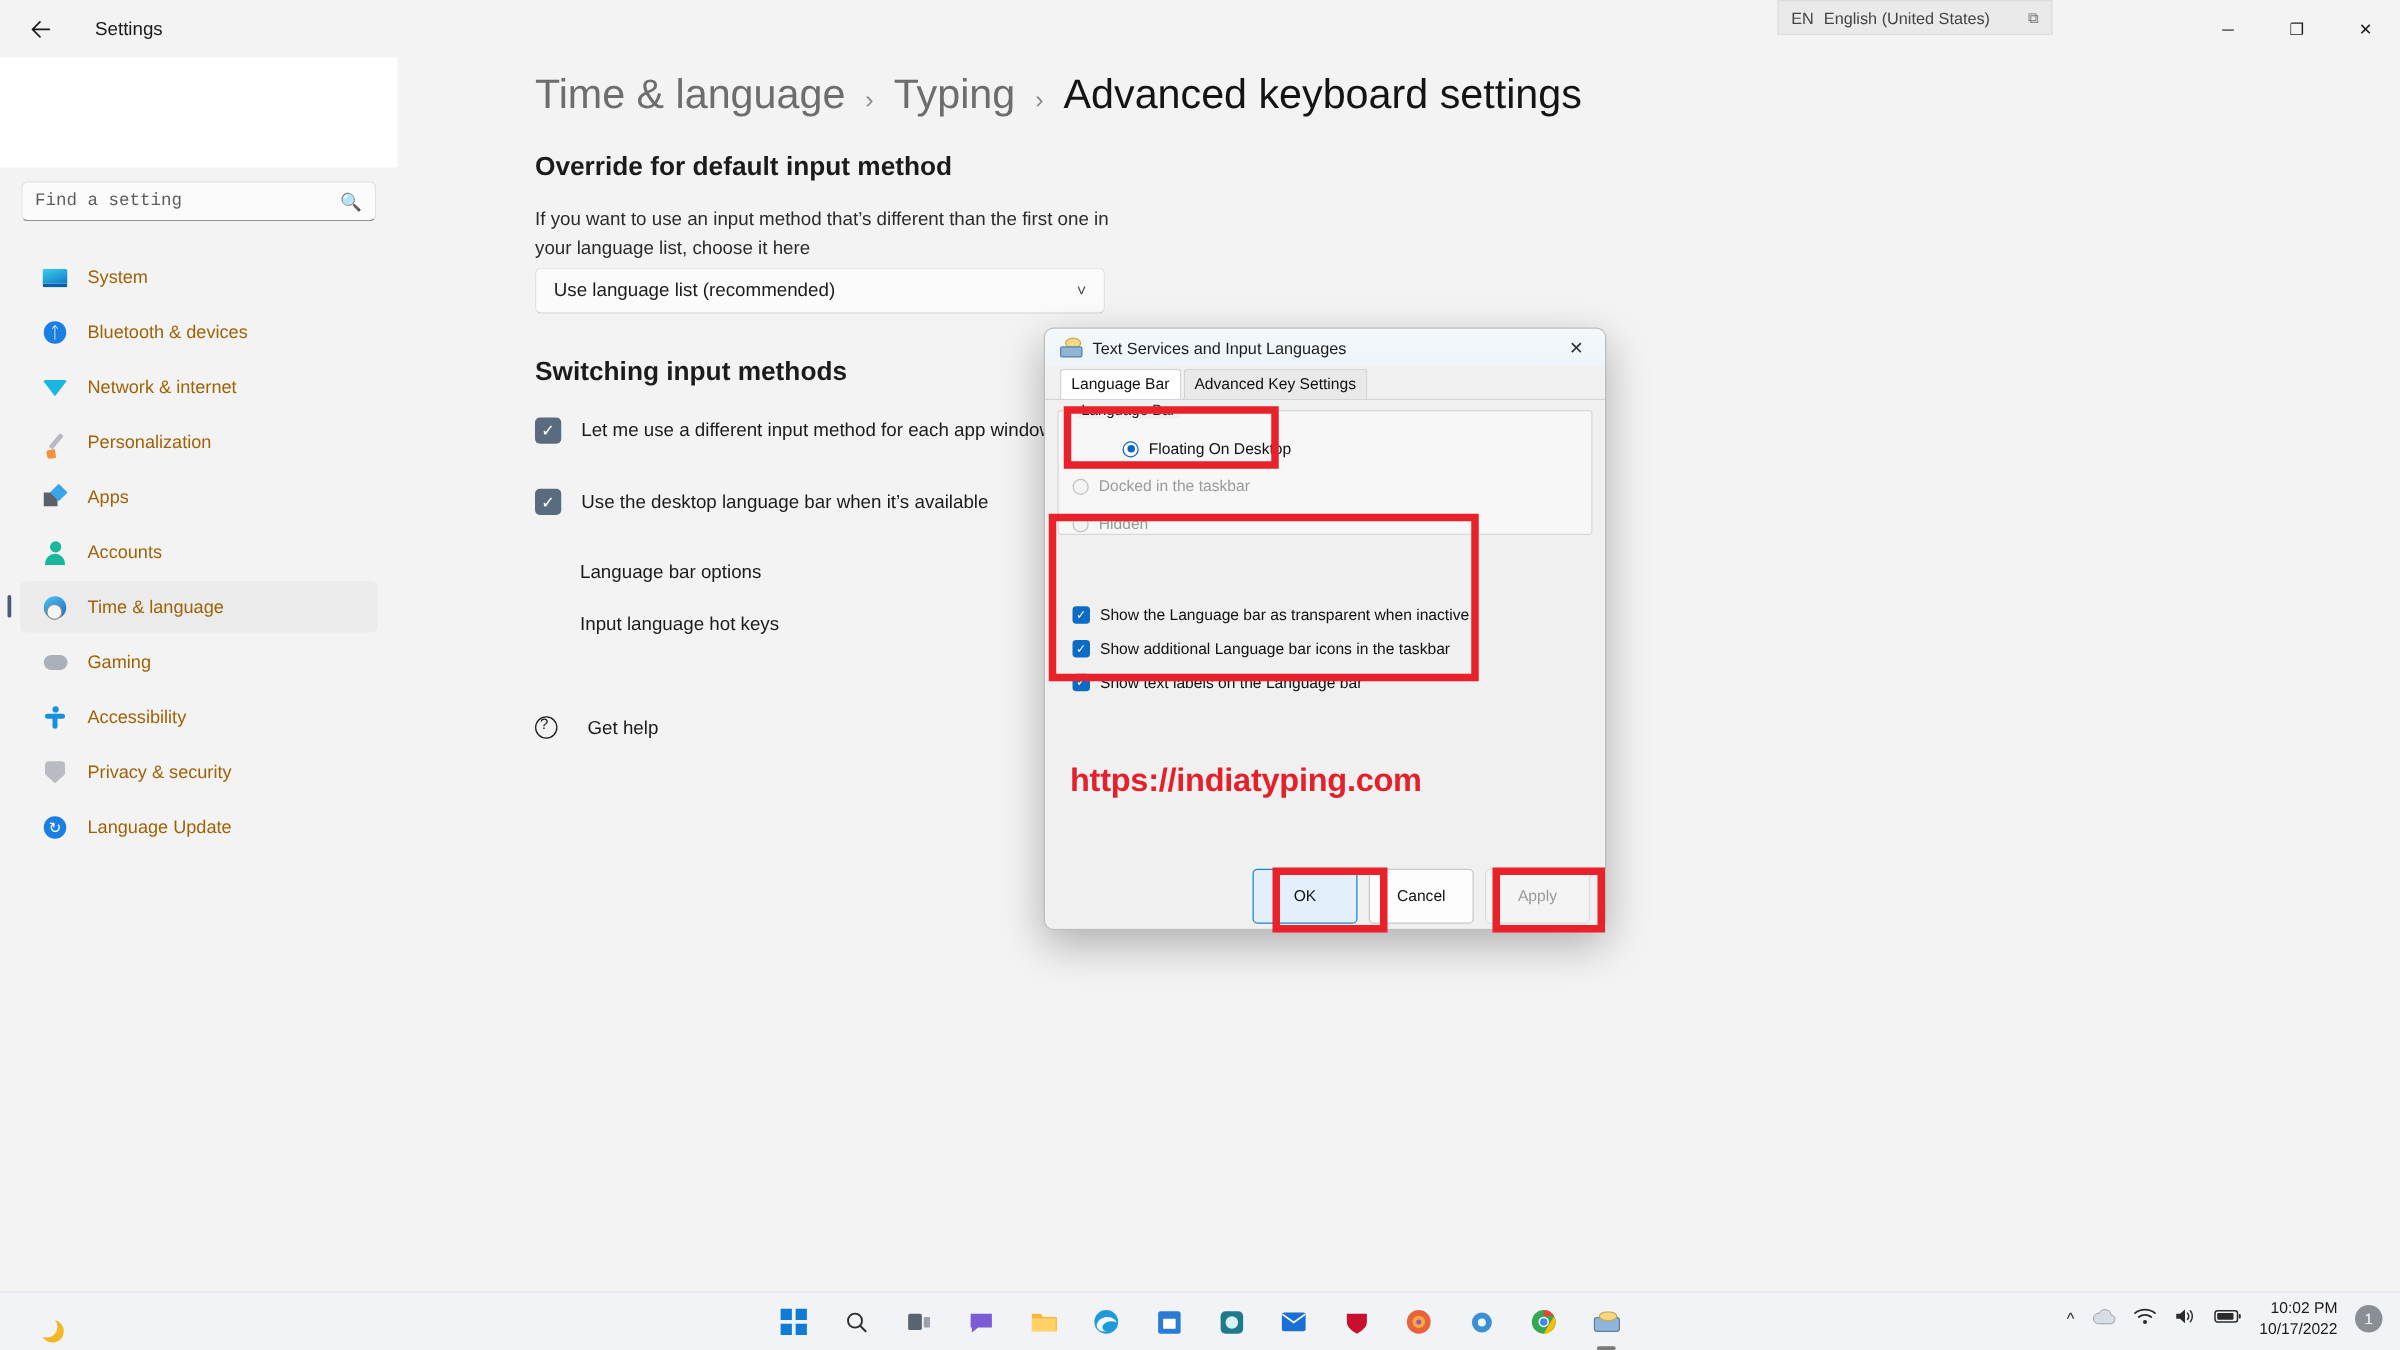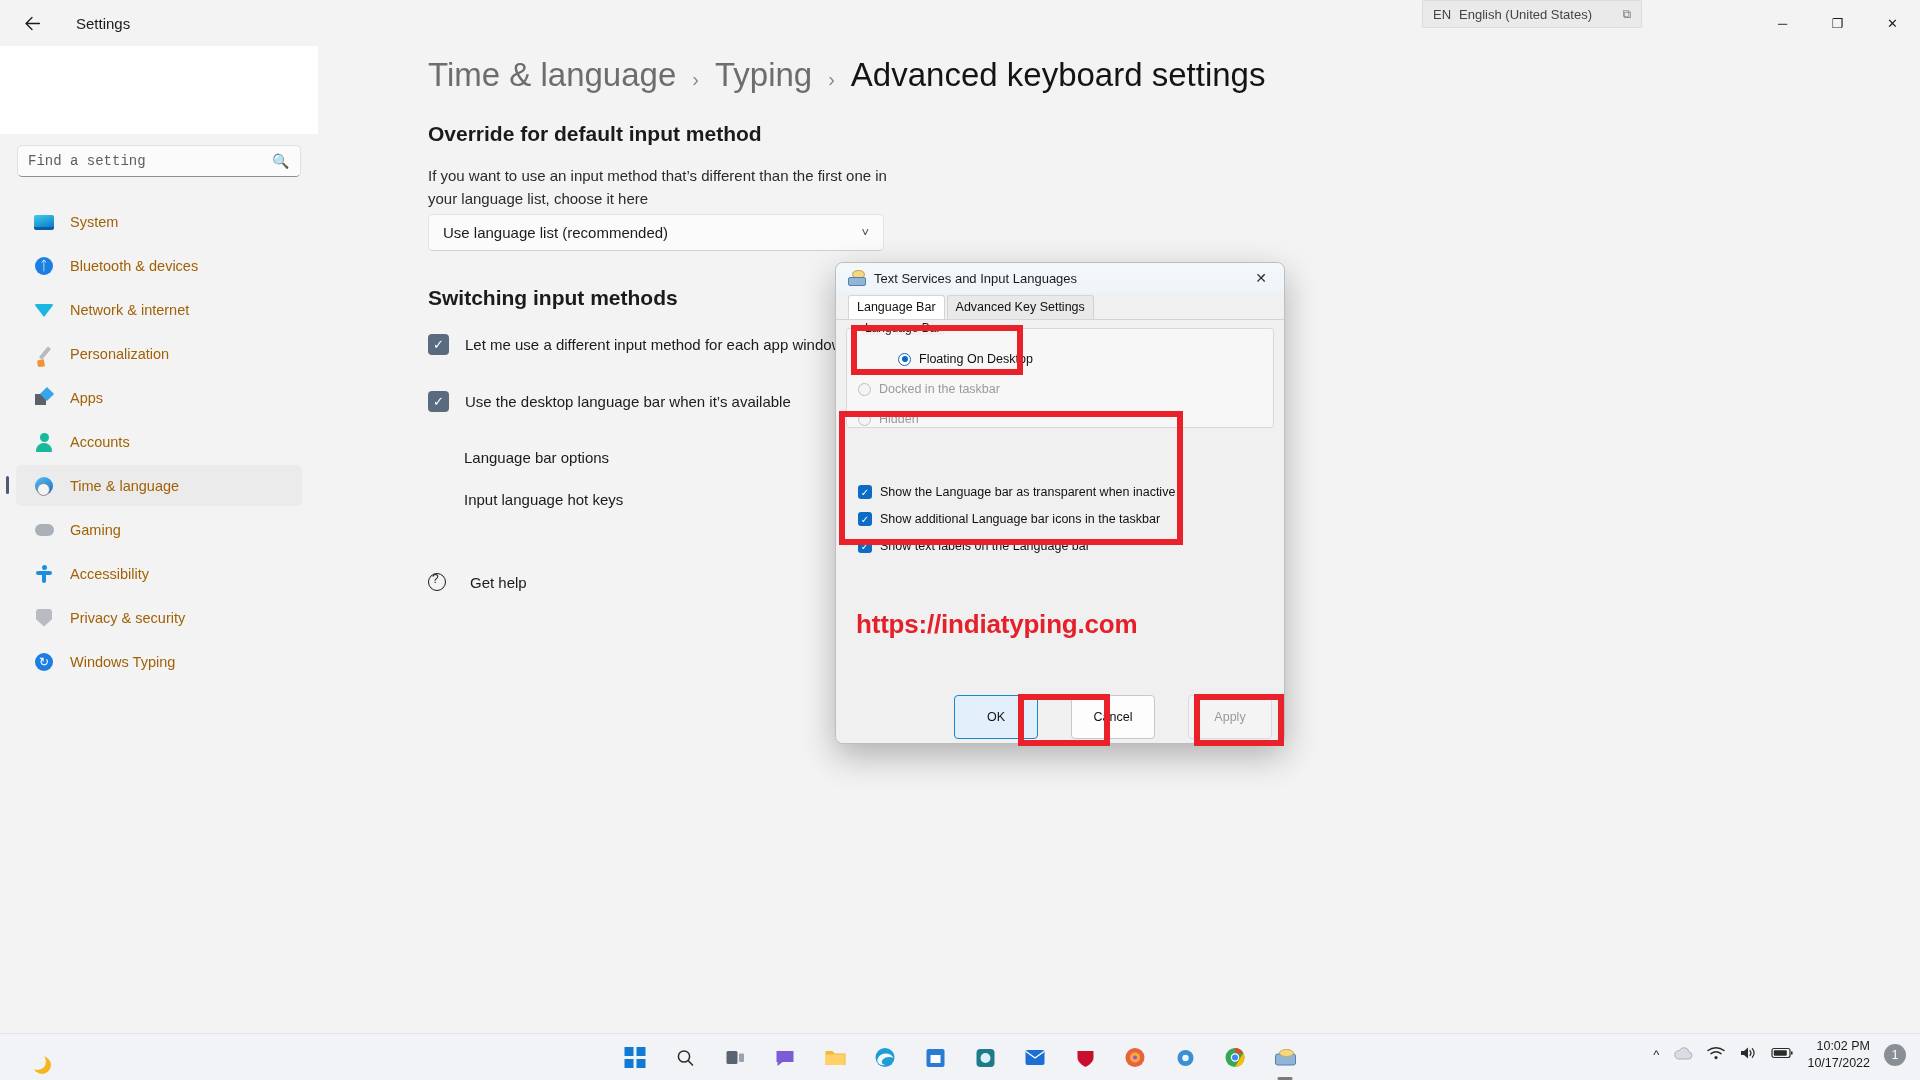--- a/index.html
+++ b/index.html
@@ -223,21 +223,21 @@
     letter-spacing: -0.2px;
   }
   .dlg-footer {
     position: absolute; left: 0; bottom: 0; width: 450px; height: 52px;
     display: flex; align-items: center; justify-content: flex-end; gap: 9px;
     padding-right: 14px; background: #f0f0f0;
   }
   .dlg-btn {
     width: 84px; height: 44px; font-size: 12.5px; color: #111;
     background: #fdfdfd; border: 1px solid #c8c8c8; border-radius: 4px;
-    display: flex; align-items: center; justify-content: center; margin-left: 24px;
+    display: flex; align-items: center; justify-content: center;
   }
   .dlg-btn.primary { background: #e3f0fb; border-color: #1886c8; }
   .dlg-btn.disabled { color: #9a9a9a; background: #f4f4f4; border-color: #dcdcdc; }
 
   
   .redbox { position: absolute; border: 6px solid #e8212a; pointer-events: none; }
 
   
   .taskbar {
     position: absolute; left: 0; bottom: 0; width: 1920px; height: 47px;
@@ -380,21 +380,21 @@
         <div class="nav-item">
           <span class="nav-icon">
               <span class="ic-priv" style="display:block;"></span>
             </span>
           <span class="nav-label">Privacy &amp; security</span>
         </div>
         <div class="nav-item">
           <span class="nav-icon">
               <span class="ic-update">↻</span>
             </span>
-          <span class="nav-label">Windows Typing</span>
+          <span class="nav-label">Language Update</span>
         </div>
       </div>
     </div>
 
     <div class="content">
 
       <div class="breadcrumb">
         <span class="bc-link">Time &amp; language</span>
         <span class="bc-sep">›</span>
         <span class="bc-link">Typing</span>

